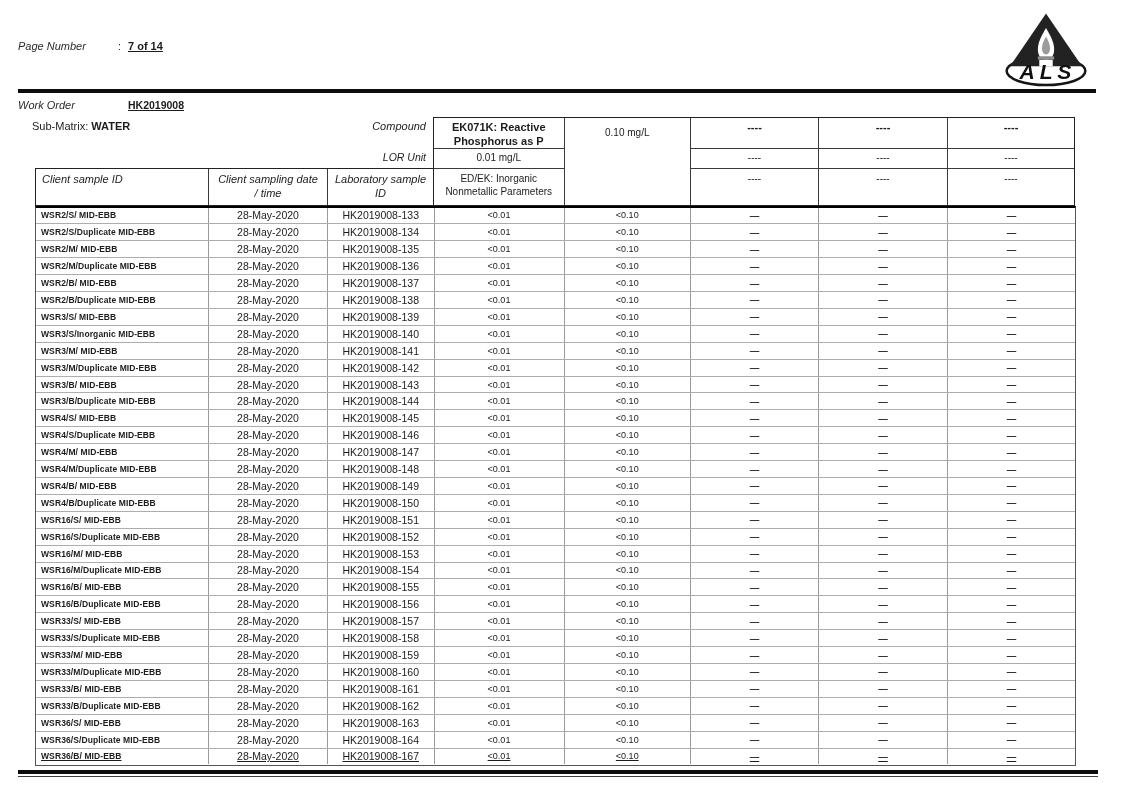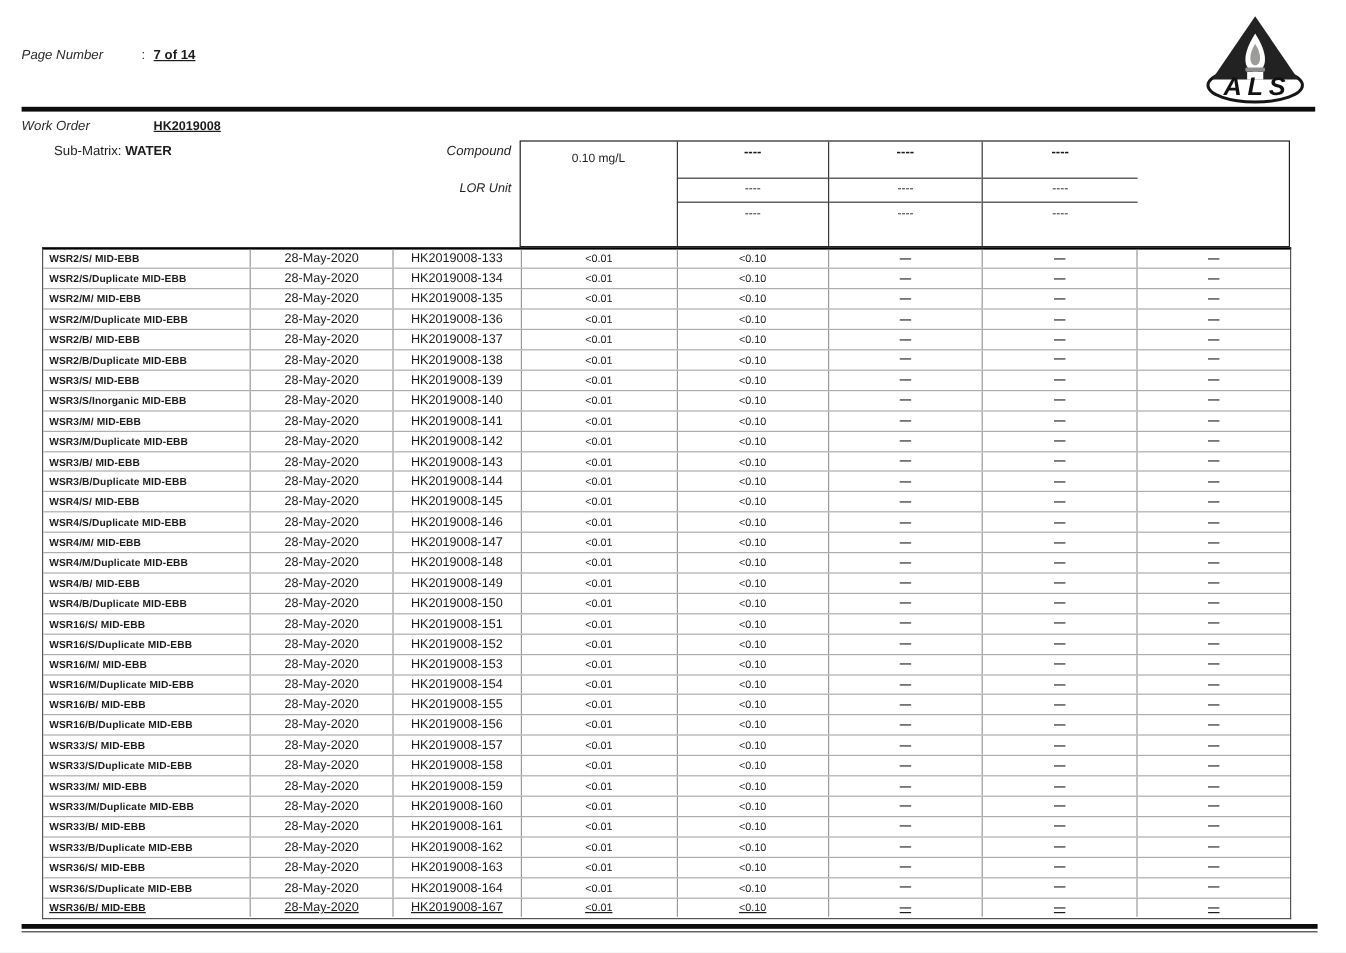--- a/index.html
+++ b/index.html
@@ -13,21 +13,21 @@
   .hdr-field { position:absolute; left:18px; height:15px; white-space:nowrap;text-decoration:underline; }
   .hdr-label { display:inline-block; width:100px; font-style:italic; font-size:11px; color:#2a2a2a; }
   .hdr-colon { display:inline-block; width:10px; font-size:11px; color:#2a2a2a; }
   .hdr-value { font-weight:bold; font-size:11px; }
   .hdr-value.small { font-size:9.5px; letter-spacing:.2px; }
   .hdr-value.mid { font-size:10.5px; }
   .rule { position:absolute; background:#0d0d0d; }
   
   .logo { position:absolute; left:998px; top:11px; width:96px; height:78px;font-style:italic; }
   
-  .submatrix { position:absolute; left:45px; top:120px; font-size:11px; }
+  .submatrix { position:absolute; left:32px; top:120px; font-size:11px; }
   .submatrix b { font-size:11px; }
   .right-lbl { position:absolute; width:146px; left:280px; text-align:right; font-style:italic; font-size:11px; color:#222; }
   
   .ctable {
     position:absolute; left:433px; top:117px; width:642px; height:89px;
     display:grid; grid-template-columns:130.5px 126.5px 128px 129px auto;
     border:1.5px solid #222; background:#fff;
   }
   .ccol { display:grid; grid-template-rows:31px 20px auto; border-right:1px solid #3a3a3a; }
   .ccol:last-child { border-right:none; }
@@ -89,39 +89,57 @@
 
   <div class="submatrix">
     <span>Sub-Matrix:</span>
     <b>WATER</b>
   </div>
   <div class="right-lbl" style="top:120px;">Compound</div>
   <div class="right-lbl" style="top:151px; font-size:10.5px;">LOR Unit</div>
 
   <div class="ctable" id="ctable">
       <div class="ccol">
+        <div class="ccell name">EK071K: Reactive Phosphorus as P</div>
+        <div class="ccell lor">0.01 mg/L</div>
+        <div class="ccell group">ED/EK: Inorganic Nonmetallic Parameters</div>
+      </div>
+      <div class="ccol">
         <div class="ccell lor">0.10 mg/L</div>
       </div>
       <div class="ccol">
         <div class="ccell name">----</div>
         <div class="ccell lor">----</div>
         <div class="ccell group">----</div>
       </div>
       <div class="ccol">
         <div class="ccell name">----</div>
         <div class="ccell lor">----</div>
         <div class="ccell group">----</div>
       </div>
       <div class="ccol">
         <div class="ccell name">----</div>
         <div class="ccell lor">----</div>
         <div class="ccell group">----</div>
       </div>
     </div>
 
+  <div class="idbox" id="idbox">
+      <div class="idcell left">
+        <span>Client sample ID</span>
+      </div>
+      <div class="idcell">
+        <span>Client sampling date</span>
+        <span>/ time</span>
+      </div>
+      <div class="idcell">
+        <span>Laboratory sample</span>
+        <span>ID</span>
+      </div>
+    </div>
 
   <div class="btable" id="btable">
       <div class="brow">
         <div class="bcell c0">WSR2/S/ MID-EBB</div>
         <div class="bcell c1">28-May-2020</div>
         <div class="bcell c2">HK2019008-133</div>
         <div class="bcell c3">&lt;0.01</div>
         <div class="bcell c4">&lt;0.10</div>
         <div class="bcell c5 dash">—</div>
         <div class="bcell c6 dash">—</div>

